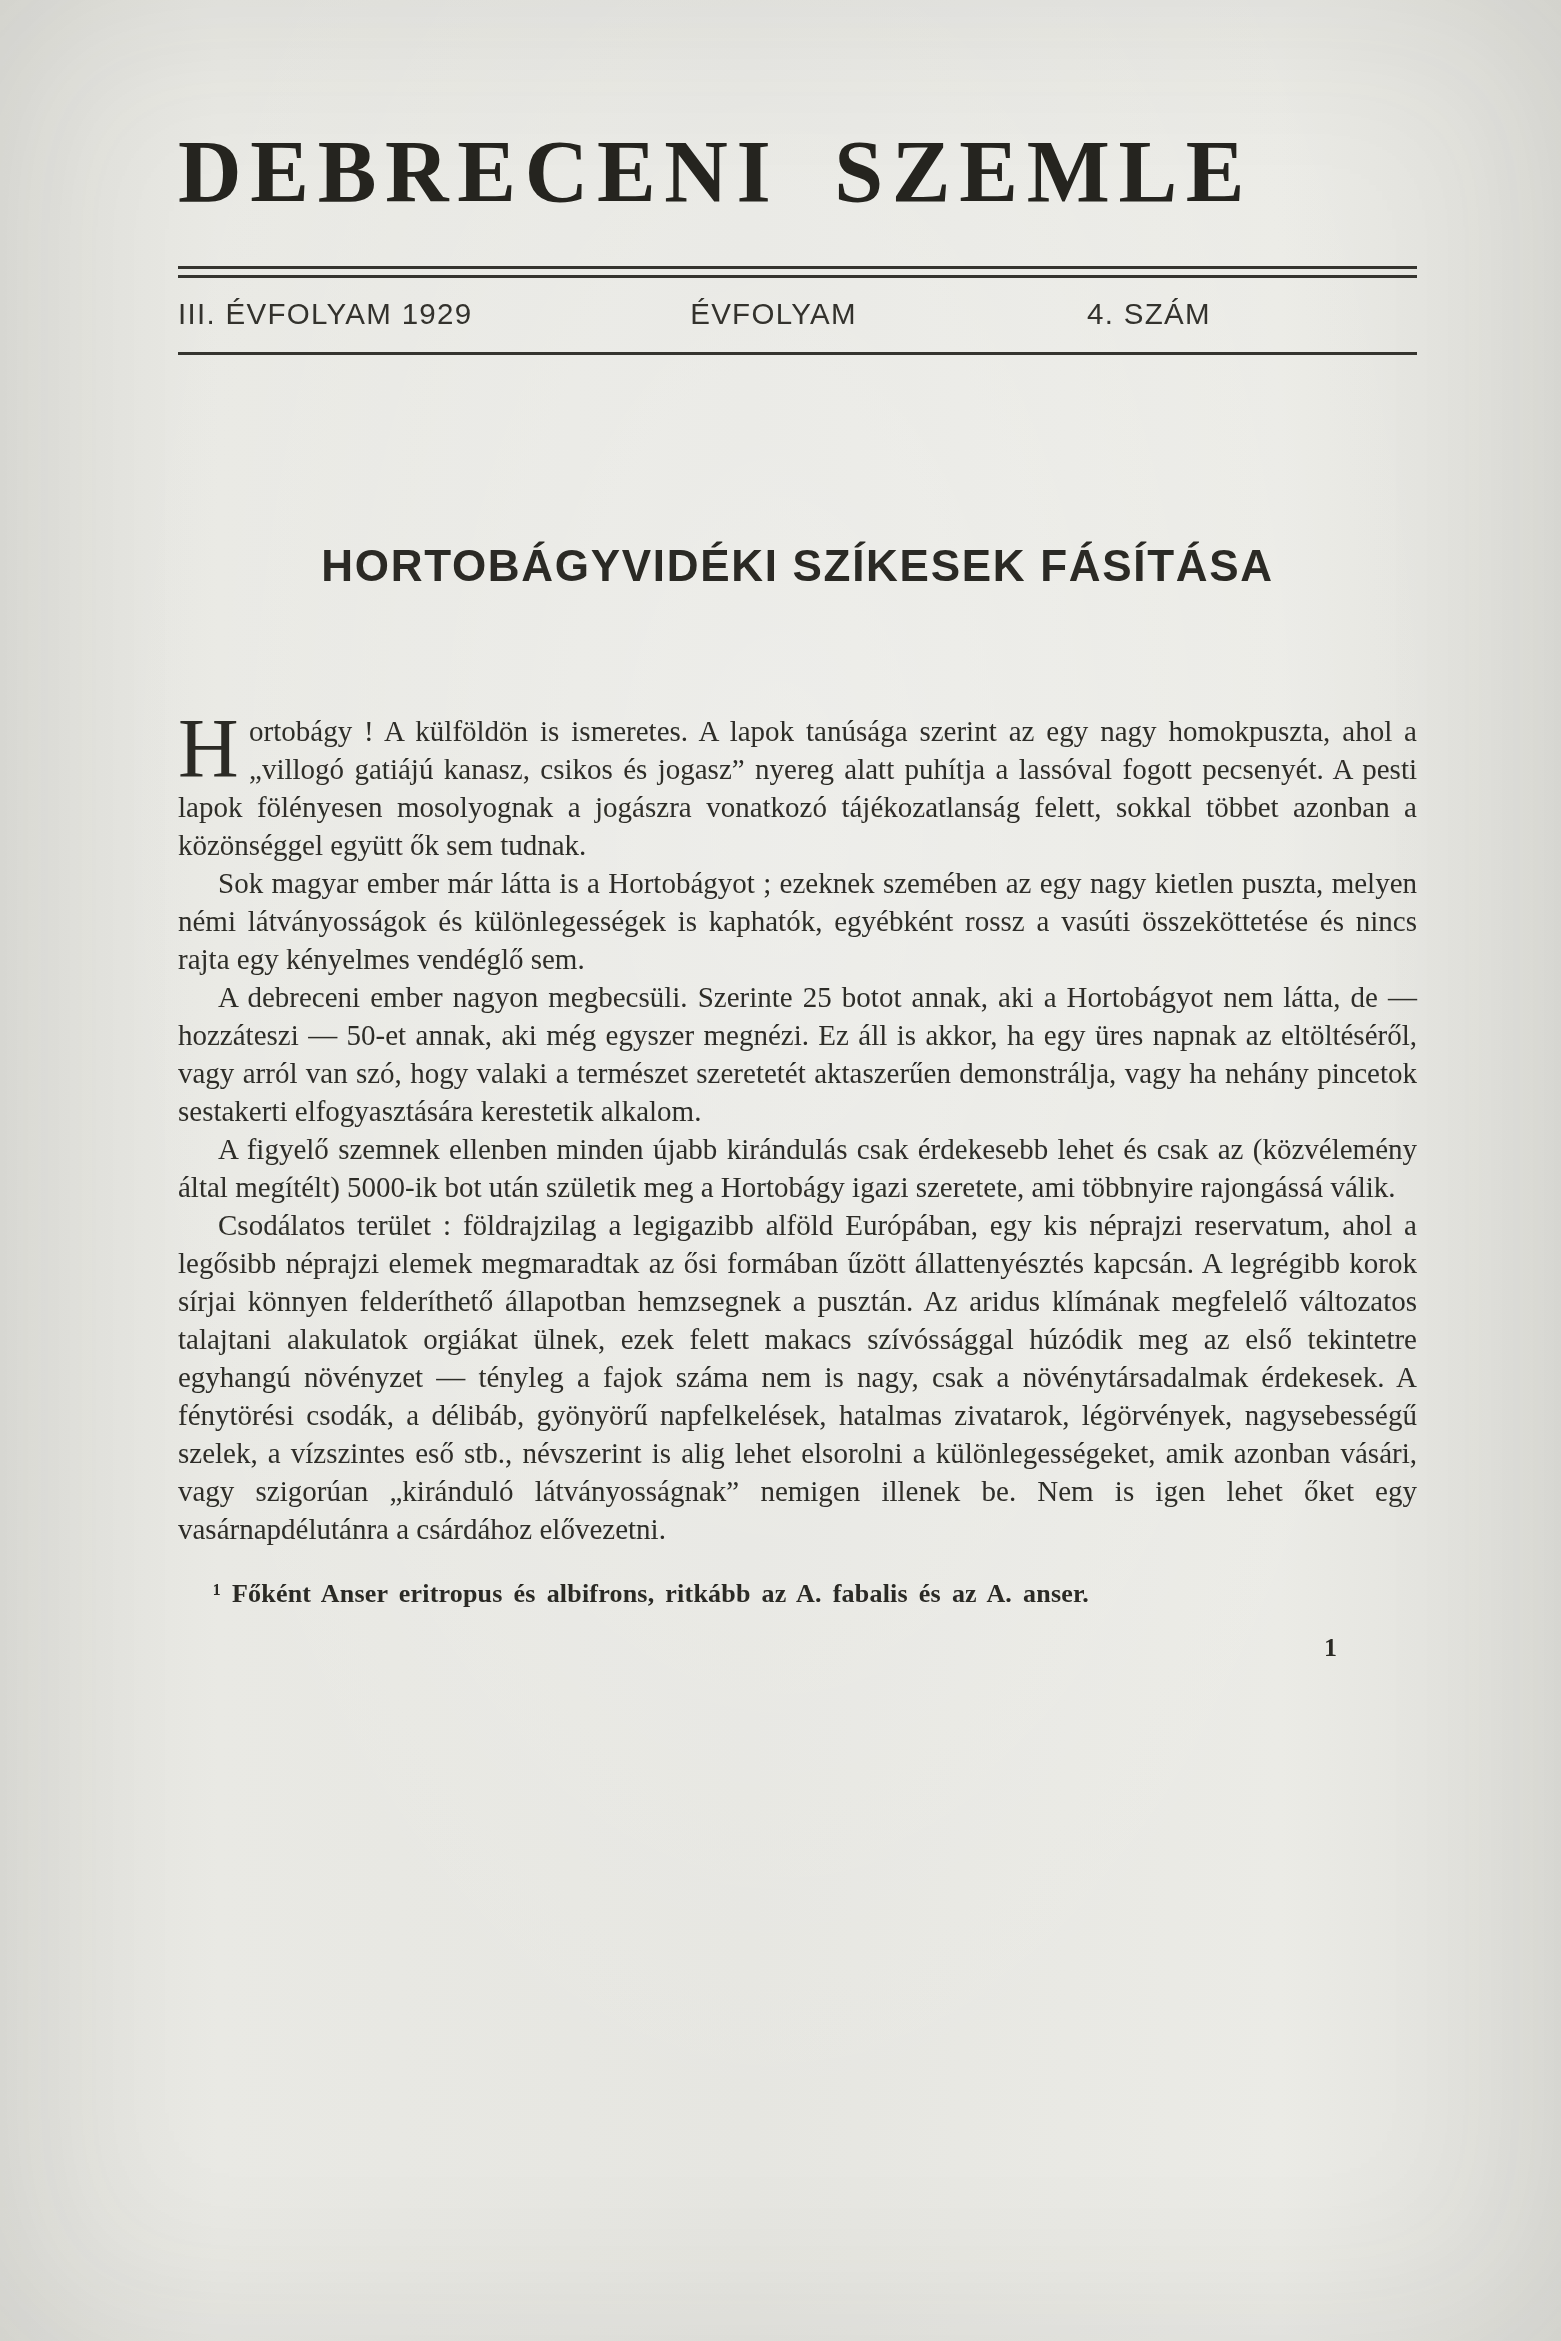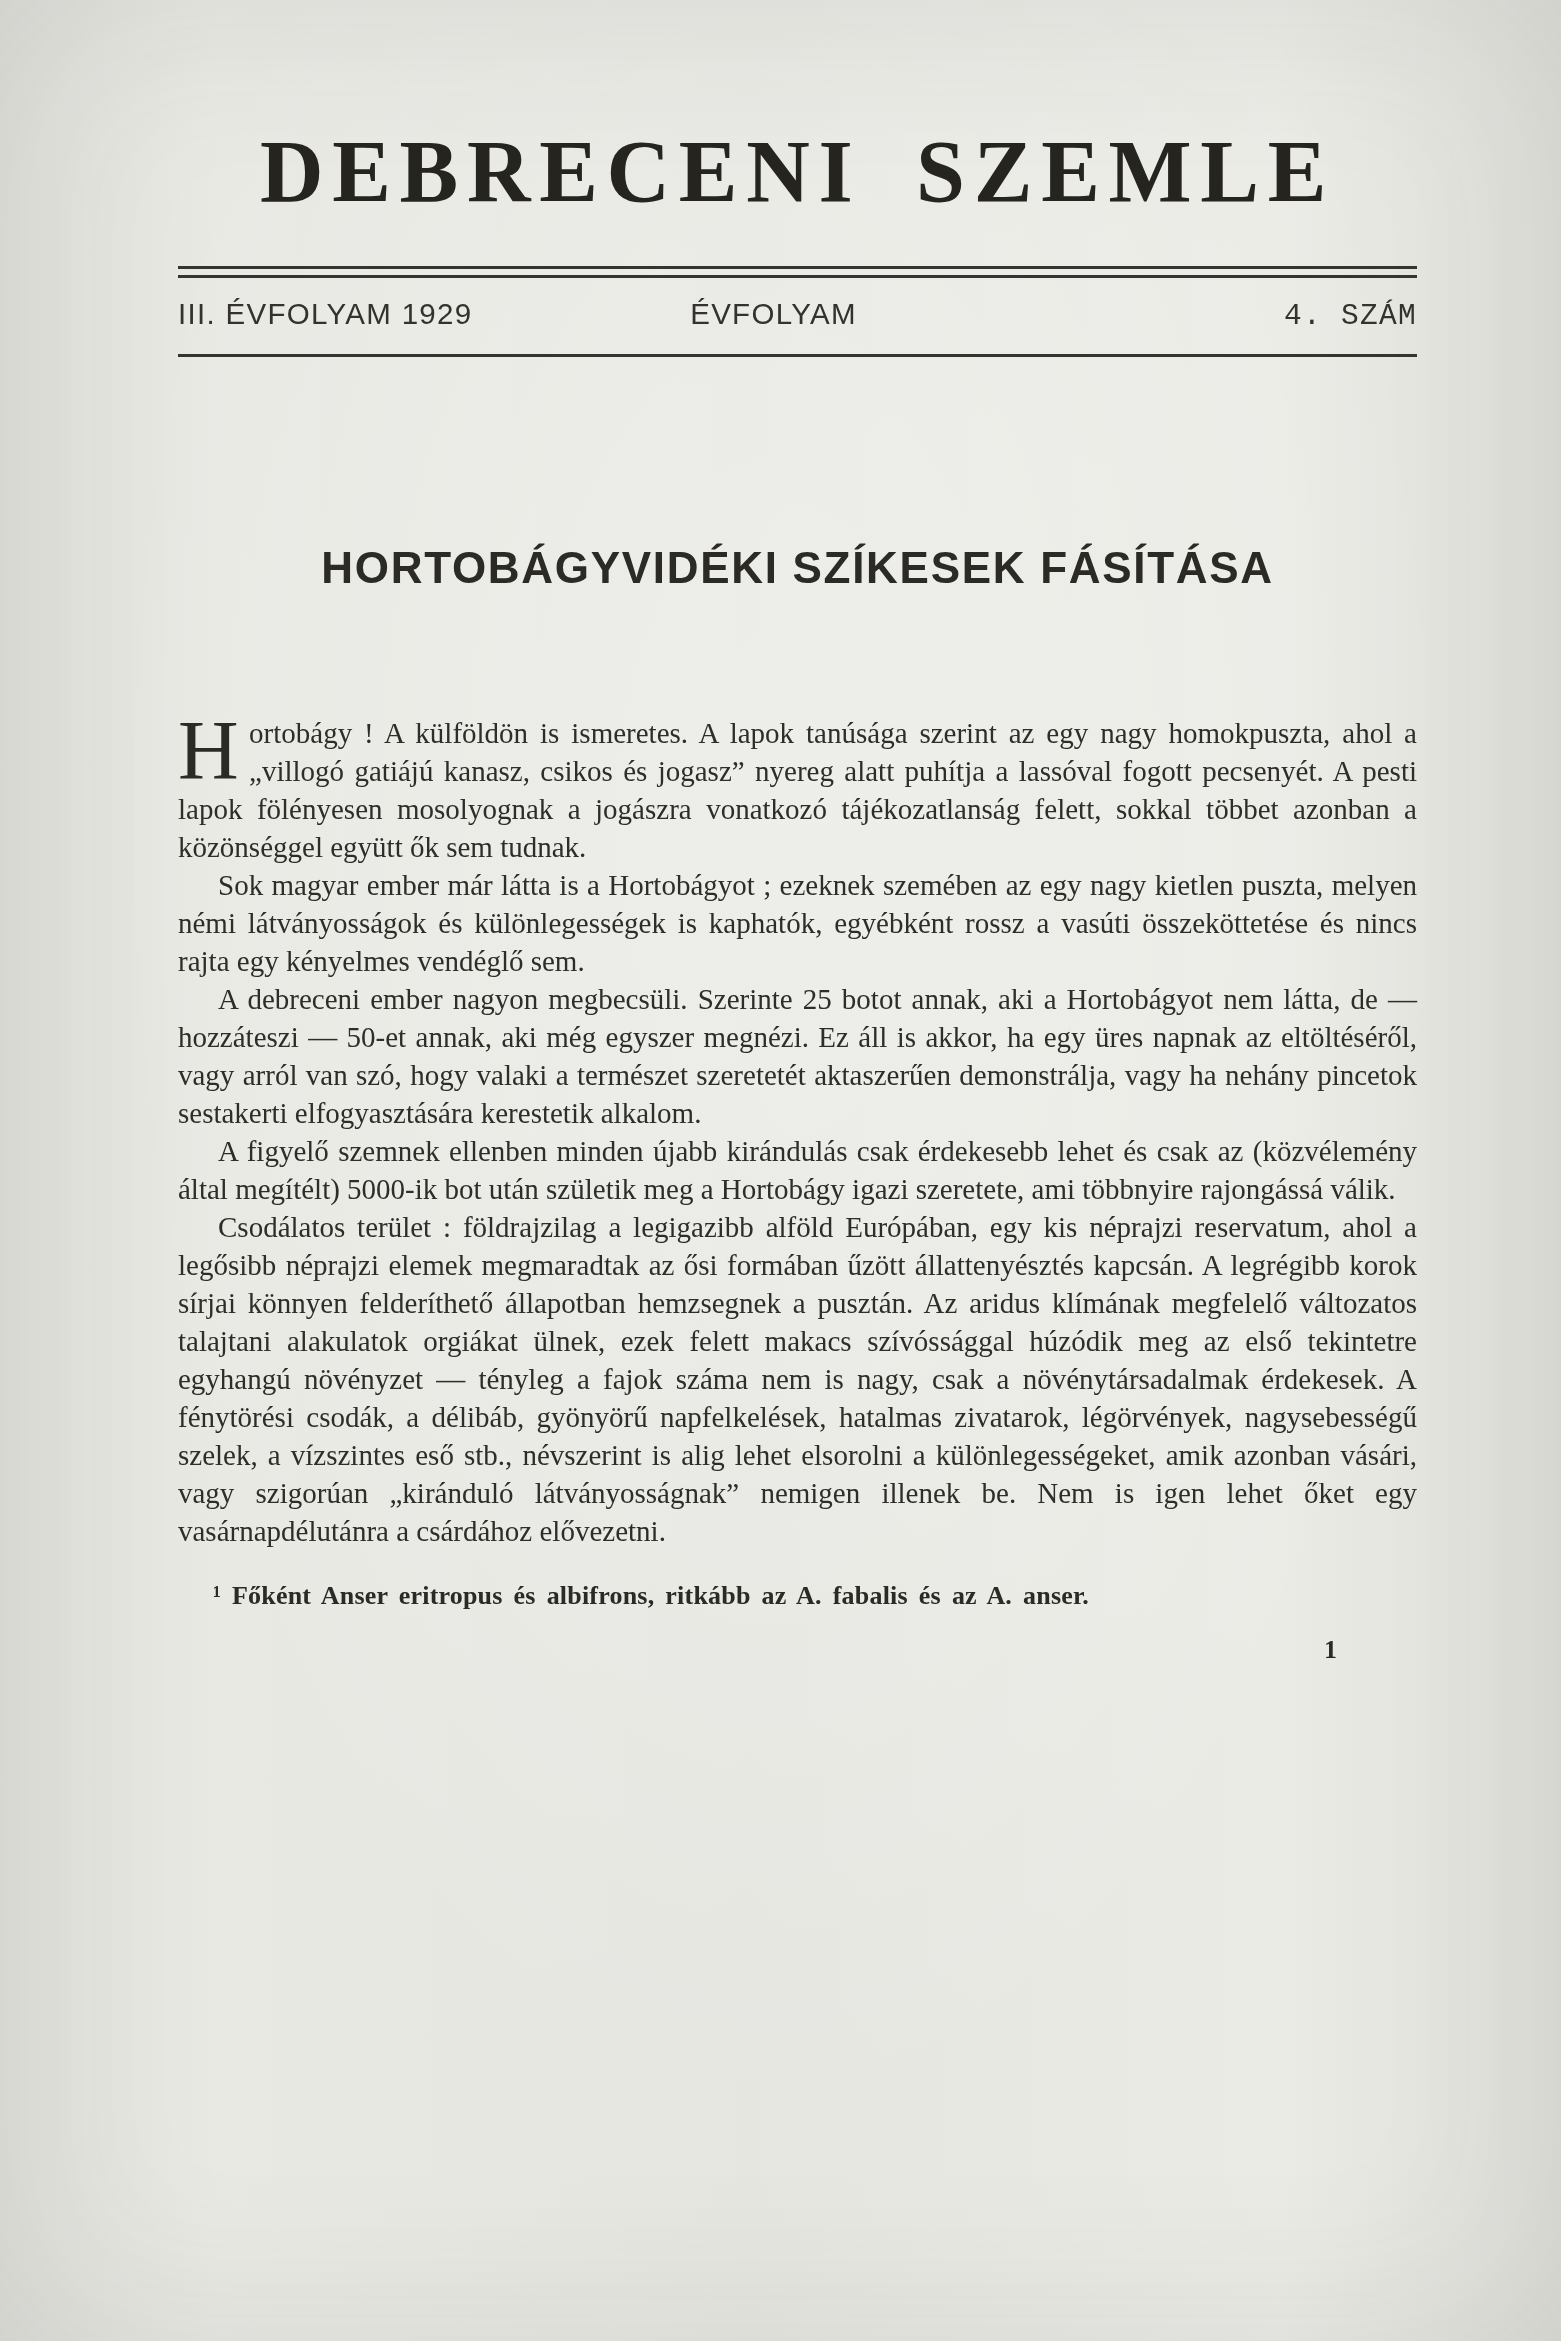--- a/index.html
+++ b/index.html
@@ -29,21 +29,20 @@
   }
 
   .masthead-title {
     margin: 128px 0 0 0;
     font-family: "Liberation Serif", serif;
     font-weight: bold;
     font-size: 88px;
     line-height: 1;
     letter-spacing: 8.7px;
     word-spacing: 24px;
-    text-align: center;
     white-space: nowrap;
     color: #25241f;
   }
 
   .rule-double {
     margin-top: 50px;
     height: 12px;
     border-top: 3.5px solid #35342f;
     border-bottom: 3.5px solid #35342f;
   }
@@ -53,21 +52,21 @@
     display: grid;
     grid-template-columns: 1fr auto 1fr;
     align-items: baseline;
     font-family: "Liberation Sans", sans-serif;
     font-size: 29.5px;
     letter-spacing: 1.3px;
     color: #33322d;
   }
   .issue-row .left  { text-align: left; }
   .issue-row .mid   { text-align: center; transform: translateX(-24px); }
-  .issue-row .right { text-align: right; font-family: Liberation Mono, monospace; }
+  .issue-row .right { text-align: center; }
 
   .rule-single {
     margin-top: 21px;
     border-top: 3.5px solid #35342f;
   }
 
   .article-title {
     margin: 186px 0 0 0;
     text-align: center;
     font-family: "Liberation Sans", sans-serif;

